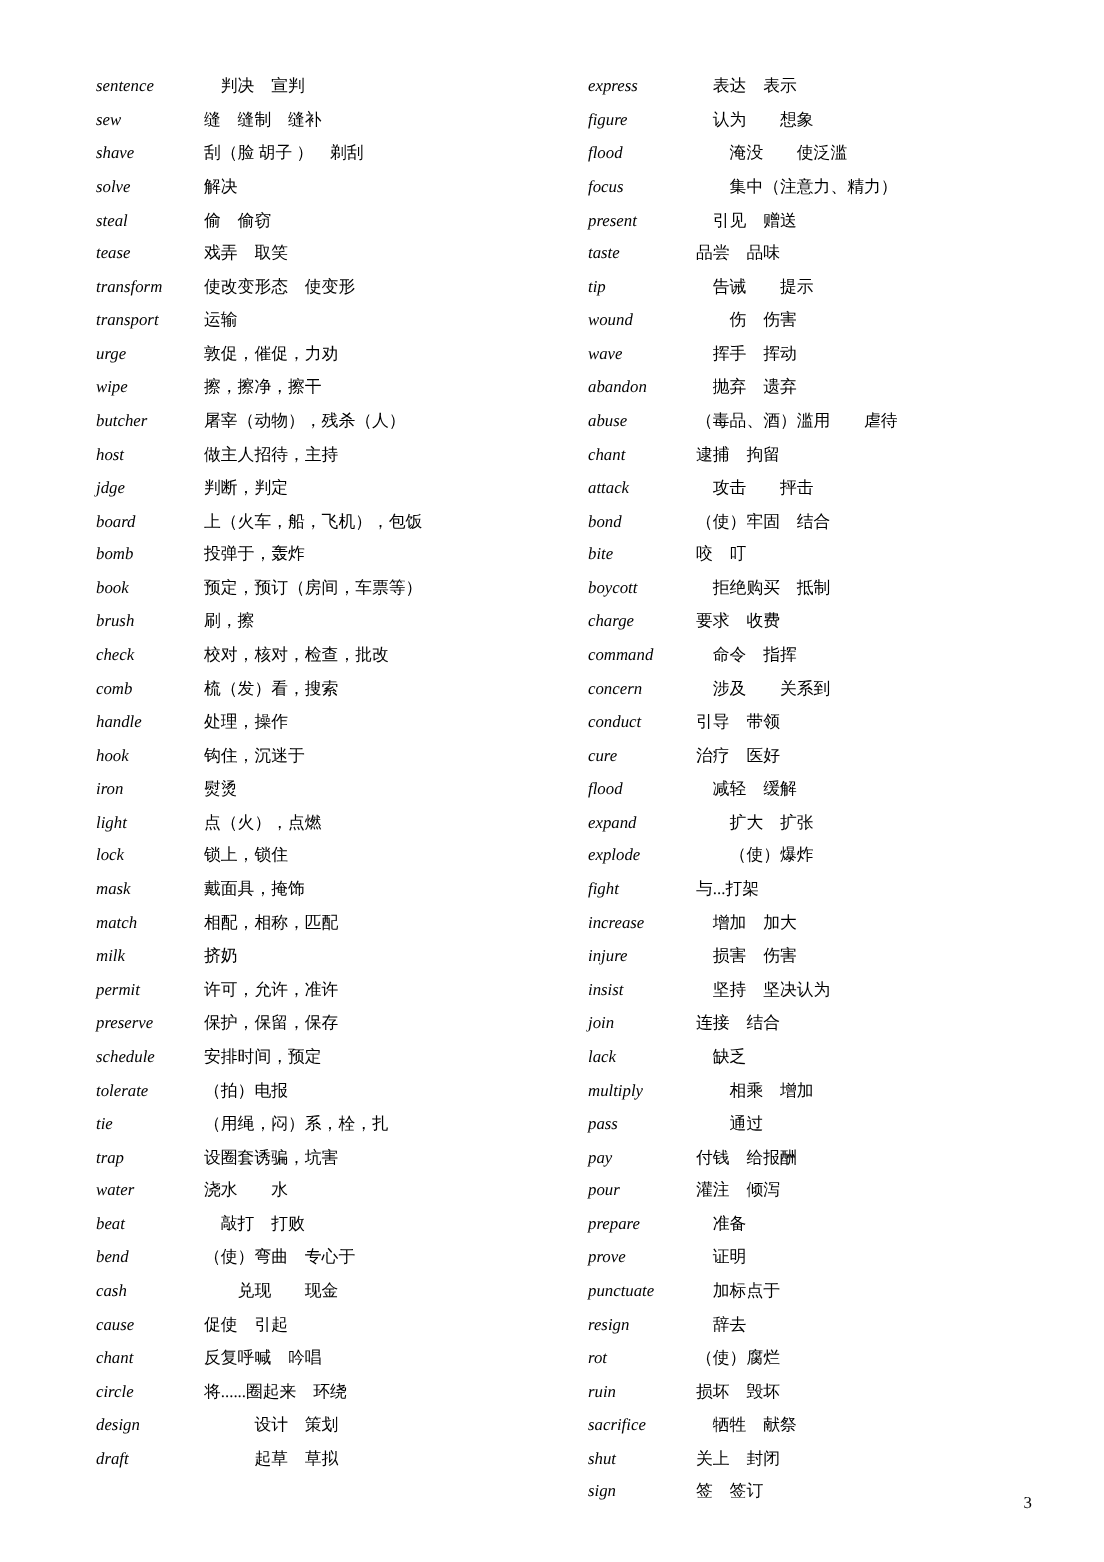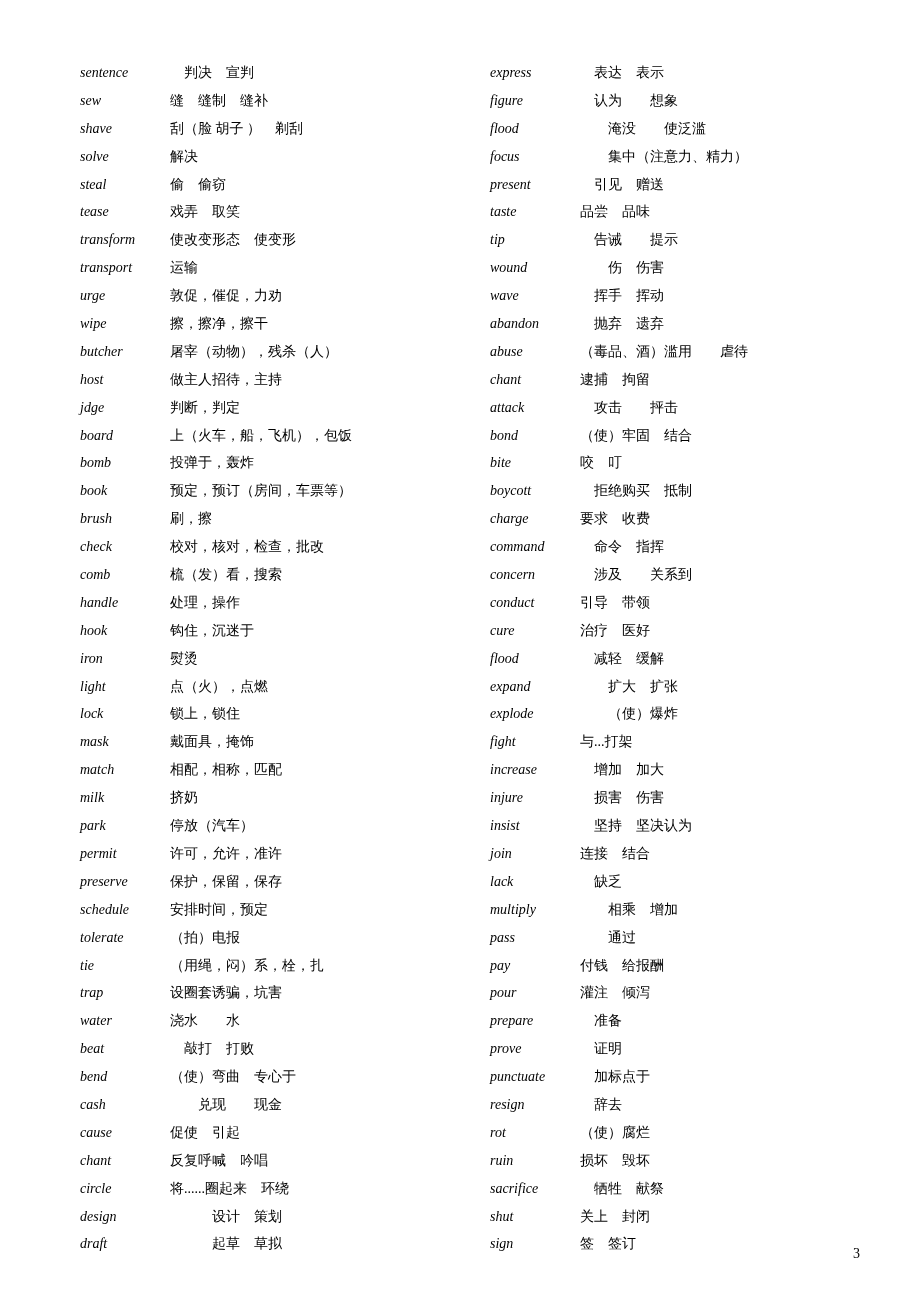--- a/index.html
+++ b/index.html
@@ -160,24 +160,20 @@
       </div>
       <div class="entry">
         <span class="word">match</span>
         <span class="meaning">相配，相称，匹配</span>
       </div>
       <div class="entry">
         <span class="word">milk</span>
         <span class="meaning">挤奶</span>
       </div>
       <div class="entry">
-        <span class="word">park</span>
-        <span class="meaning">停放（汽车）</span>
-      </div>
-      <div class="entry">
         <span class="word">permit</span>
         <span class="meaning">许可，允许，准许</span>
       </div>
       <div class="entry">
         <span class="word">preserve</span>
         <span class="meaning">保护，保留，保存</span>
       </div>
       <div class="entry">
         <span class="word">schedule</span>
         <span class="meaning">安排时间，预定</span>

